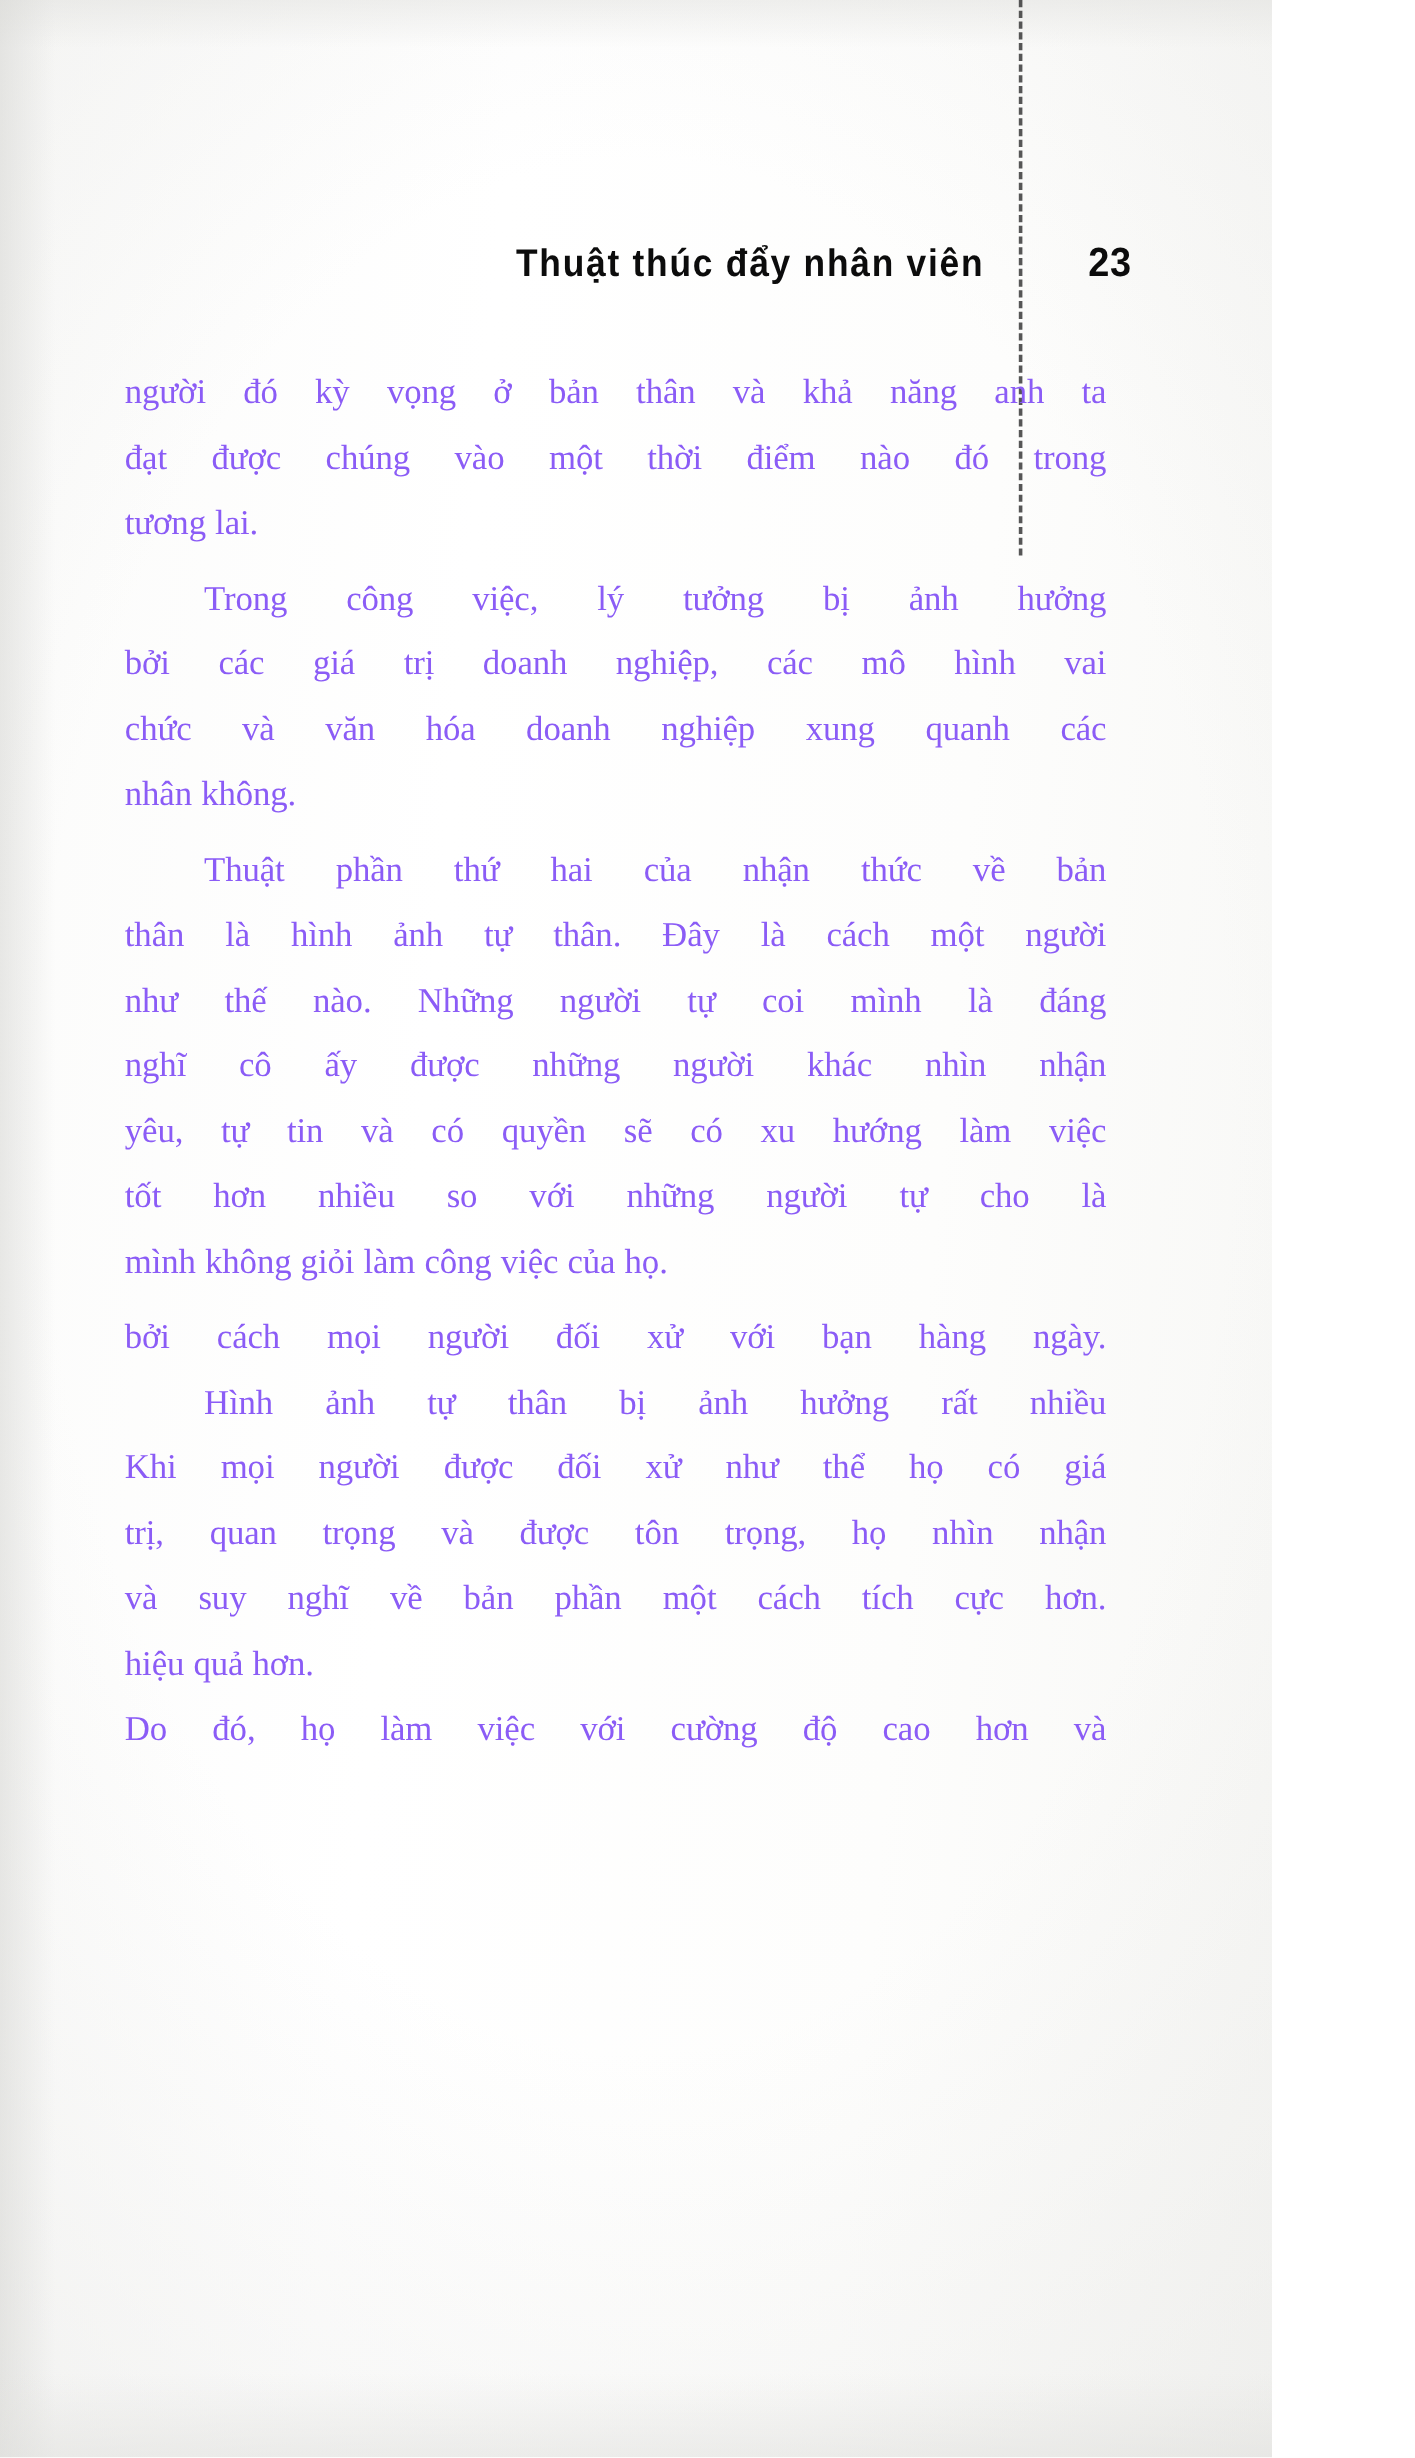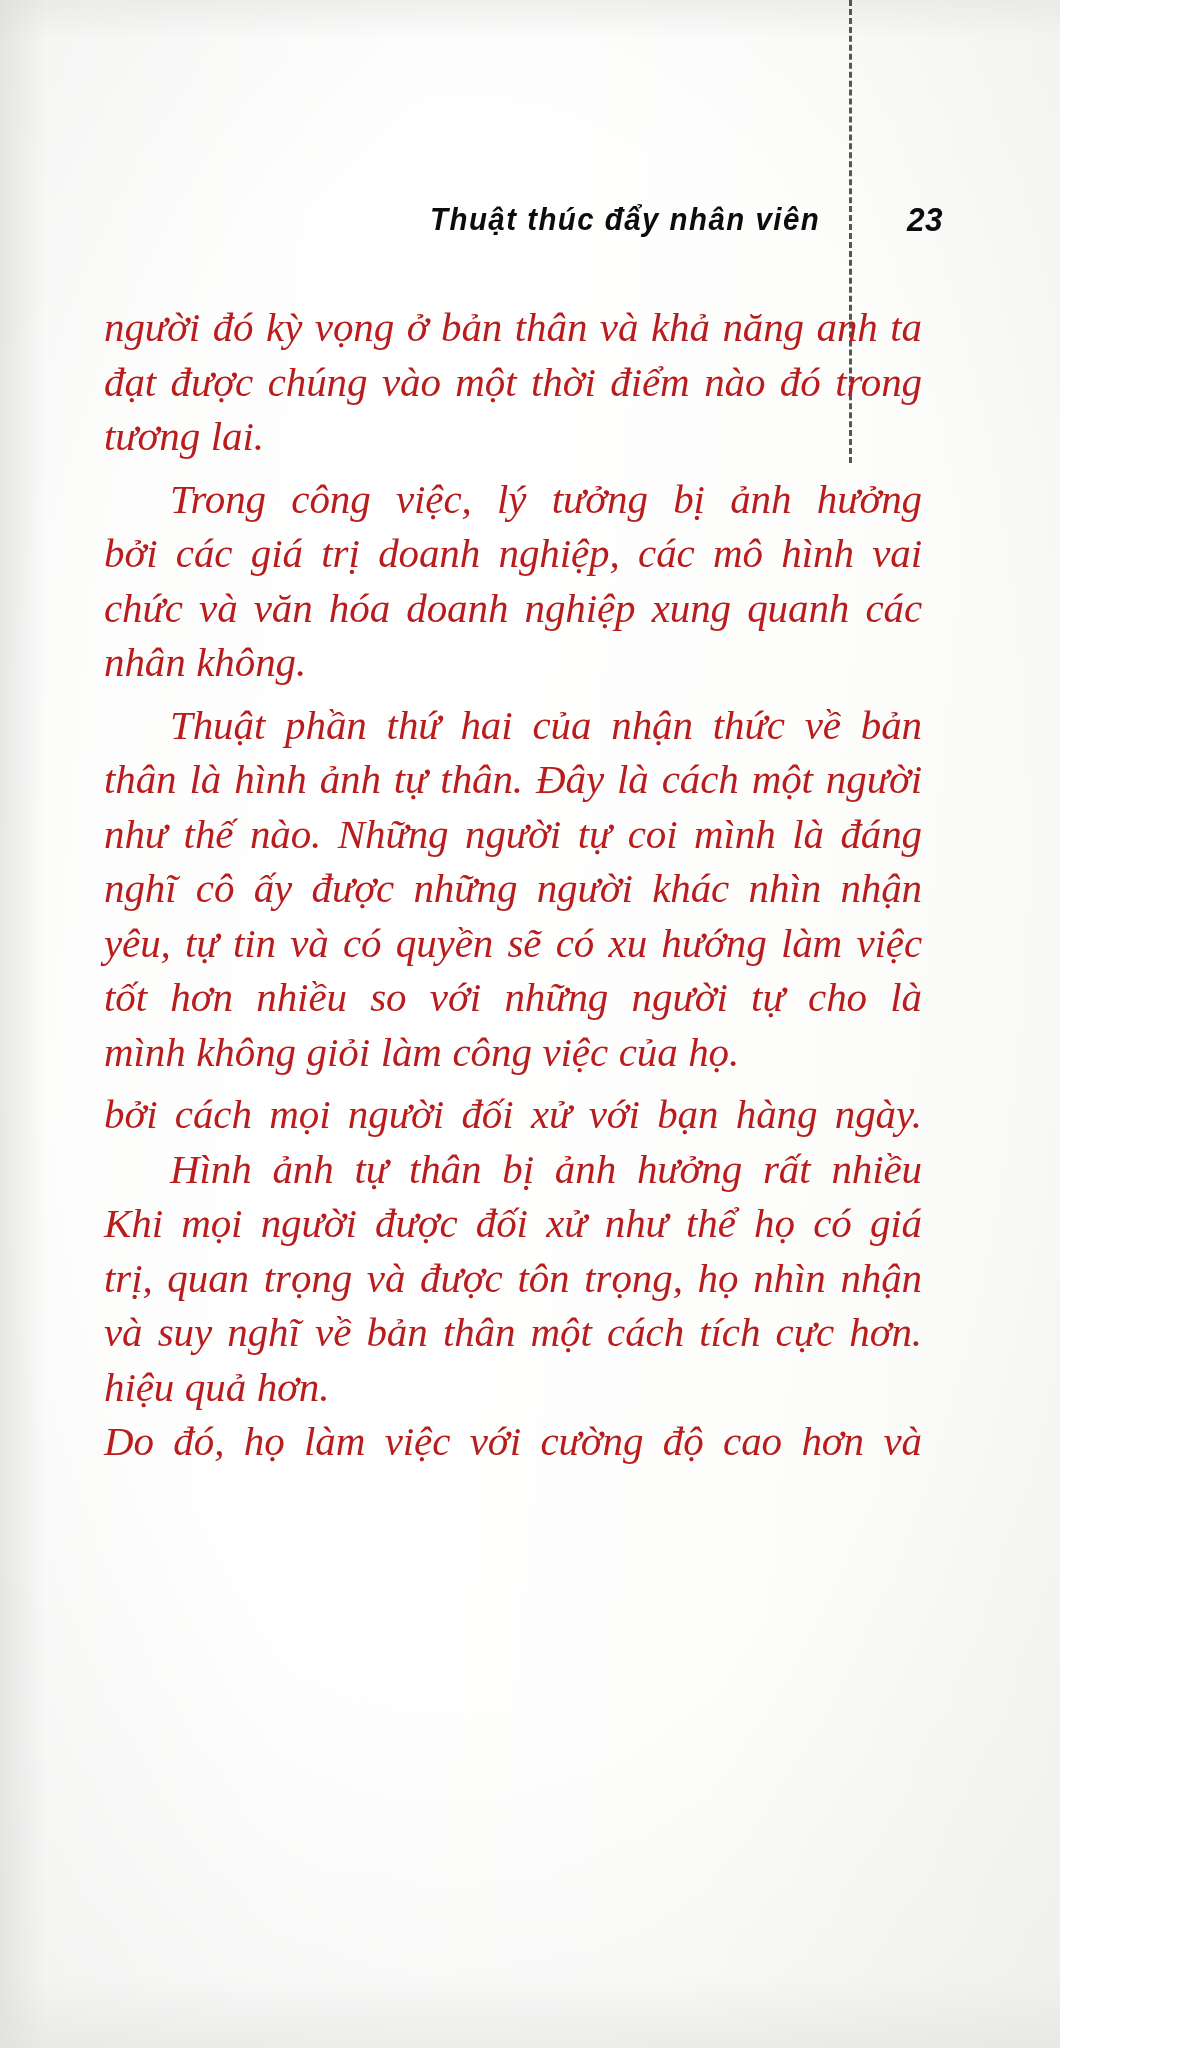--- a/index.html
+++ b/index.html
@@ -8,21 +8,20 @@
     background: #ffffff;
   }
   .page {
     position: relative;
     width: 1060px;
     height: 2048px;
     background: #fdfdfc;
     overflow: hidden;
     font-family: "Liberation Serif", "DejaVu Serif", serif;
     color: #111111;
-    font-style: italic;
   }
   
   .paper-texture {
     position: absolute;
     inset: 0;
     background:
       radial-gradient(ellipse 85% 70% at 50% 45%, rgba(255,255,255,0) 55%, rgba(232,232,230,0.55) 100%),
       linear-gradient(95deg, #fbfbfa 0%, #ffffff 35%, #fdfdfc 70%, #f7f7f5 100%);
     pointer-events: none;
   }
@@ -99,27 +98,27 @@
 
   
   .body-text {
     position: absolute;
     left: 104px;
     top: 300px;
     width: 818px;
   }
   .para {
     margin: 0 0 8px 0;
-    font-size: 41px;
+    font-size: 29px;
     line-height: 54.5px;
     text-align: justify;
     text-justify: inter-word;
     letter-spacing: -0.1px;
     word-spacing: 0.5px;
-    color: #b91c1c;
+    color: #8b5cf6;
   }
   
   .para .line {
     display: block;
     text-align: justify;
     text-align-last: justify;
     white-space: pre-wrap;
   }
   .para .line.last {
     text-align-last: left;
@@ -163,19 +162,19 @@
         <span class="line">nghĩ cô ấy được những người khác nhìn nhận</span>
         <span class="line">yêu, tự tin và có quyền sẽ có xu hướng làm việc</span>
         <span class="line">tốt hơn nhiều so với những người tự cho là</span>
         <span class="line last">mình không giỏi làm công việc của họ.</span>
       </p>
       <p class="para">
         <span class="line">bởi cách mọi người đối xử với bạn hàng ngày.</span>
         <span class="line first-indent">Hình ảnh tự thân bị ảnh hưởng rất nhiều</span>
         <span class="line">Khi mọi người được đối xử như thể họ có giá</span>
         <span class="line">trị, quan trọng và được tôn trọng, họ nhìn nhận</span>
-        <span class="line">và suy nghĩ về bản thân một cách tích cực hơn.</span>
+        <span class="line">và suy nghĩ về bản phần một cách tích cực hơn.</span>
         <span class="line last">hiệu quả hơn.</span>
         <span class="line">Do đó, họ làm việc với cường độ cao hơn và</span>
       </p>
     </div>
 
 </div>
 
 </body></html>

